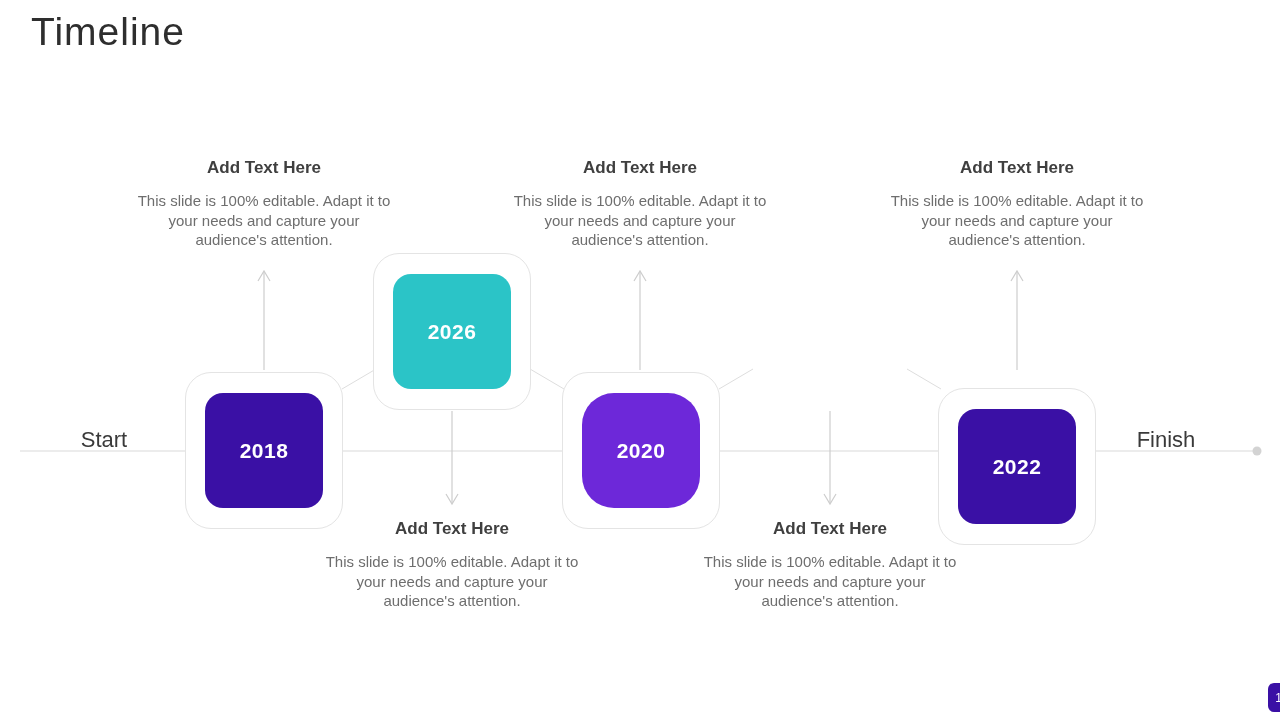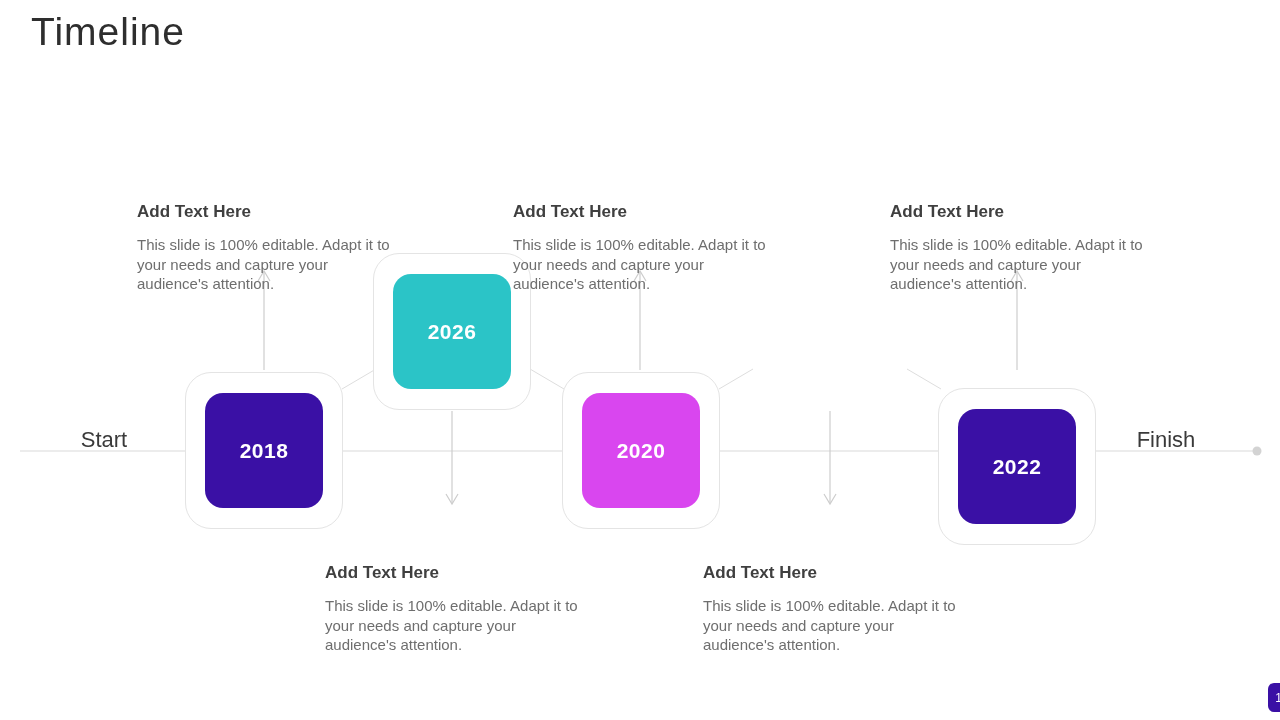--- a/index.html
+++ b/index.html
@@ -48,22 +48,22 @@
     align-items: center;
     justify-content: center;
     color: #ffffff;
     font-size: 21px;
     font-weight: 700;
     letter-spacing: 0.5px;
   }
   .caption-block {
     position: absolute;
     width: 254px;
+    text-align: center;
     z-index: 2;
-    margin-top: 44px;
   }
   .caption-heading {
     font-size: 17px;
     font-weight: 600;
     color: #3f3f3f;
     margin-bottom: 13px;
   }
   .caption-body {
     font-size: 15px;
     line-height: 19.5px;
@@ -136,21 +136,21 @@
   <div class="endpoint-label" style="left:56px; top:427px;">Start</div>
   <div class="endpoint-label" style="left:1118px; top:427px;">Finish</div>
 
   <div class="milestone-container" style="left:185px; top:372px;">
     <div class="year-box" style="background: rgb(58, 16, 165);">2018</div>
   </div>
   <div class="milestone-container" style="left:373px; top:253px;">
     <div class="year-box" style="background: rgb(43, 196, 199);">2026</div>
   </div>
   <div class="milestone-container" style="left:562px; top:372px;">
-    <div class="year-box" style="background: #d946ef;">2020</div>
+    <div class="year-box" style="background: #6d28d9; border-radius: 32px;">2020</div>
   </div>
   <div class="milestone-container" style="left:938px; top:372px;margin-top:16px;">
     <div class="year-box" style="background: rgb(58, 16, 165);">2022</div>
   </div>
 
   <div class="caption-block" style="left:137px; top:158px;">
     <div class="caption-heading">Add Text Here</div>
     <div class="caption-body">This slide is 100% editable. Adapt it to your needs and capture your audience's attention.</div>
   </div>
   <div class="caption-block" style="left:513px; top:158px;">

